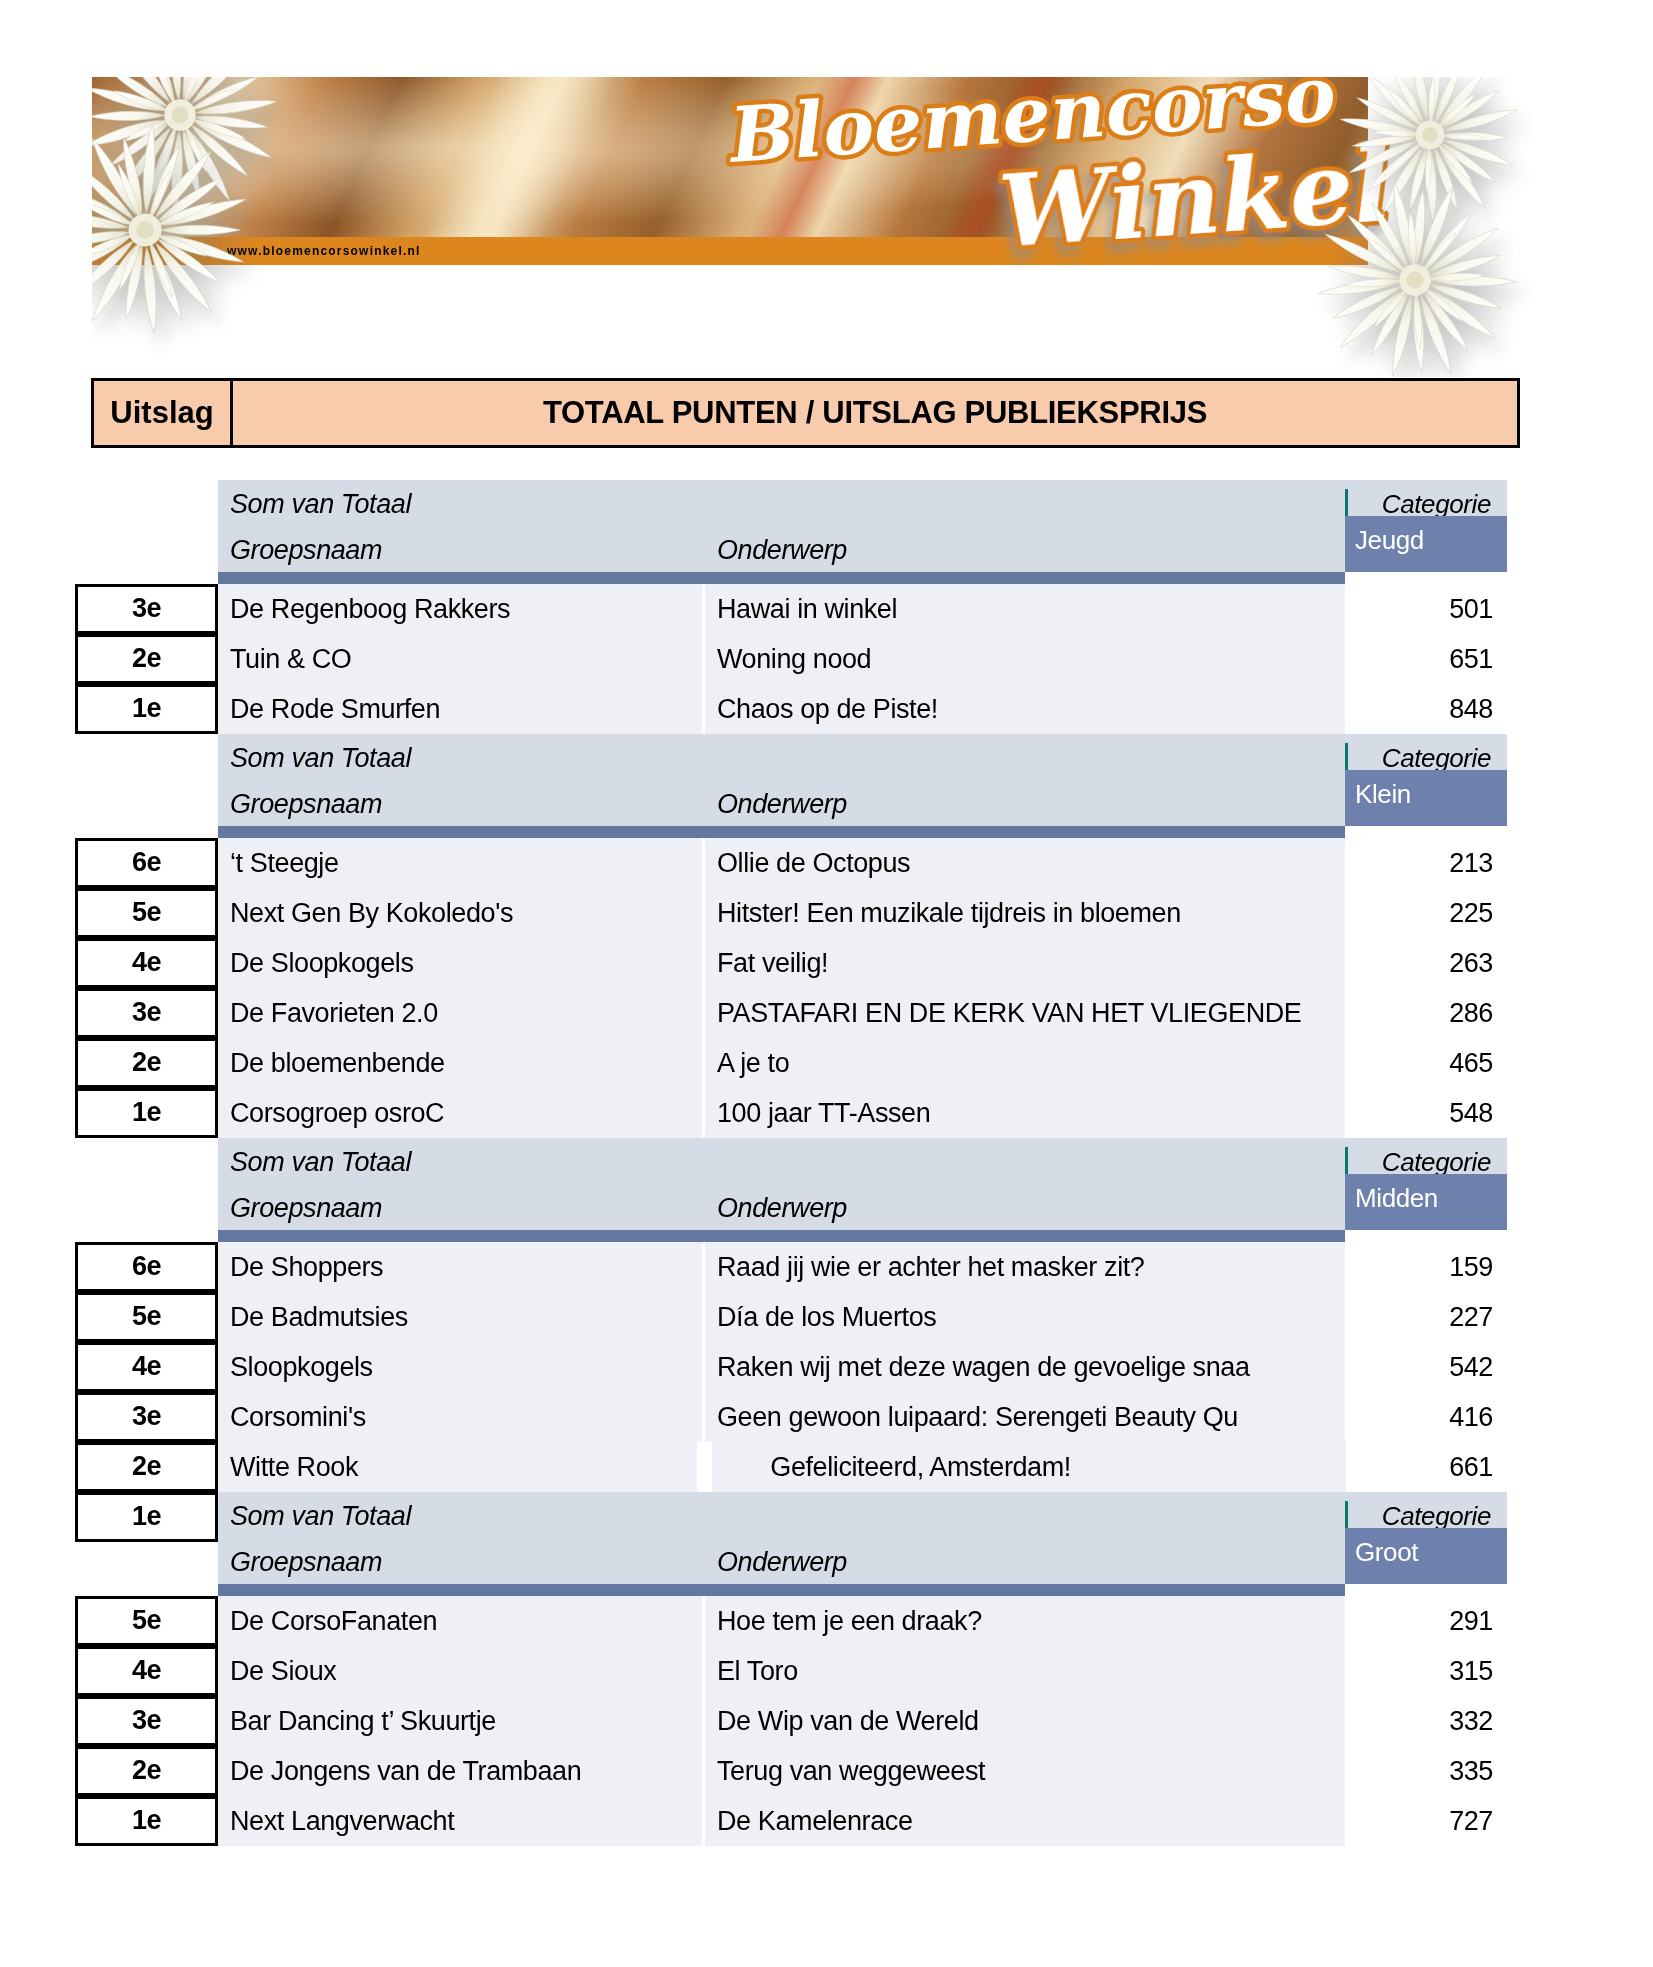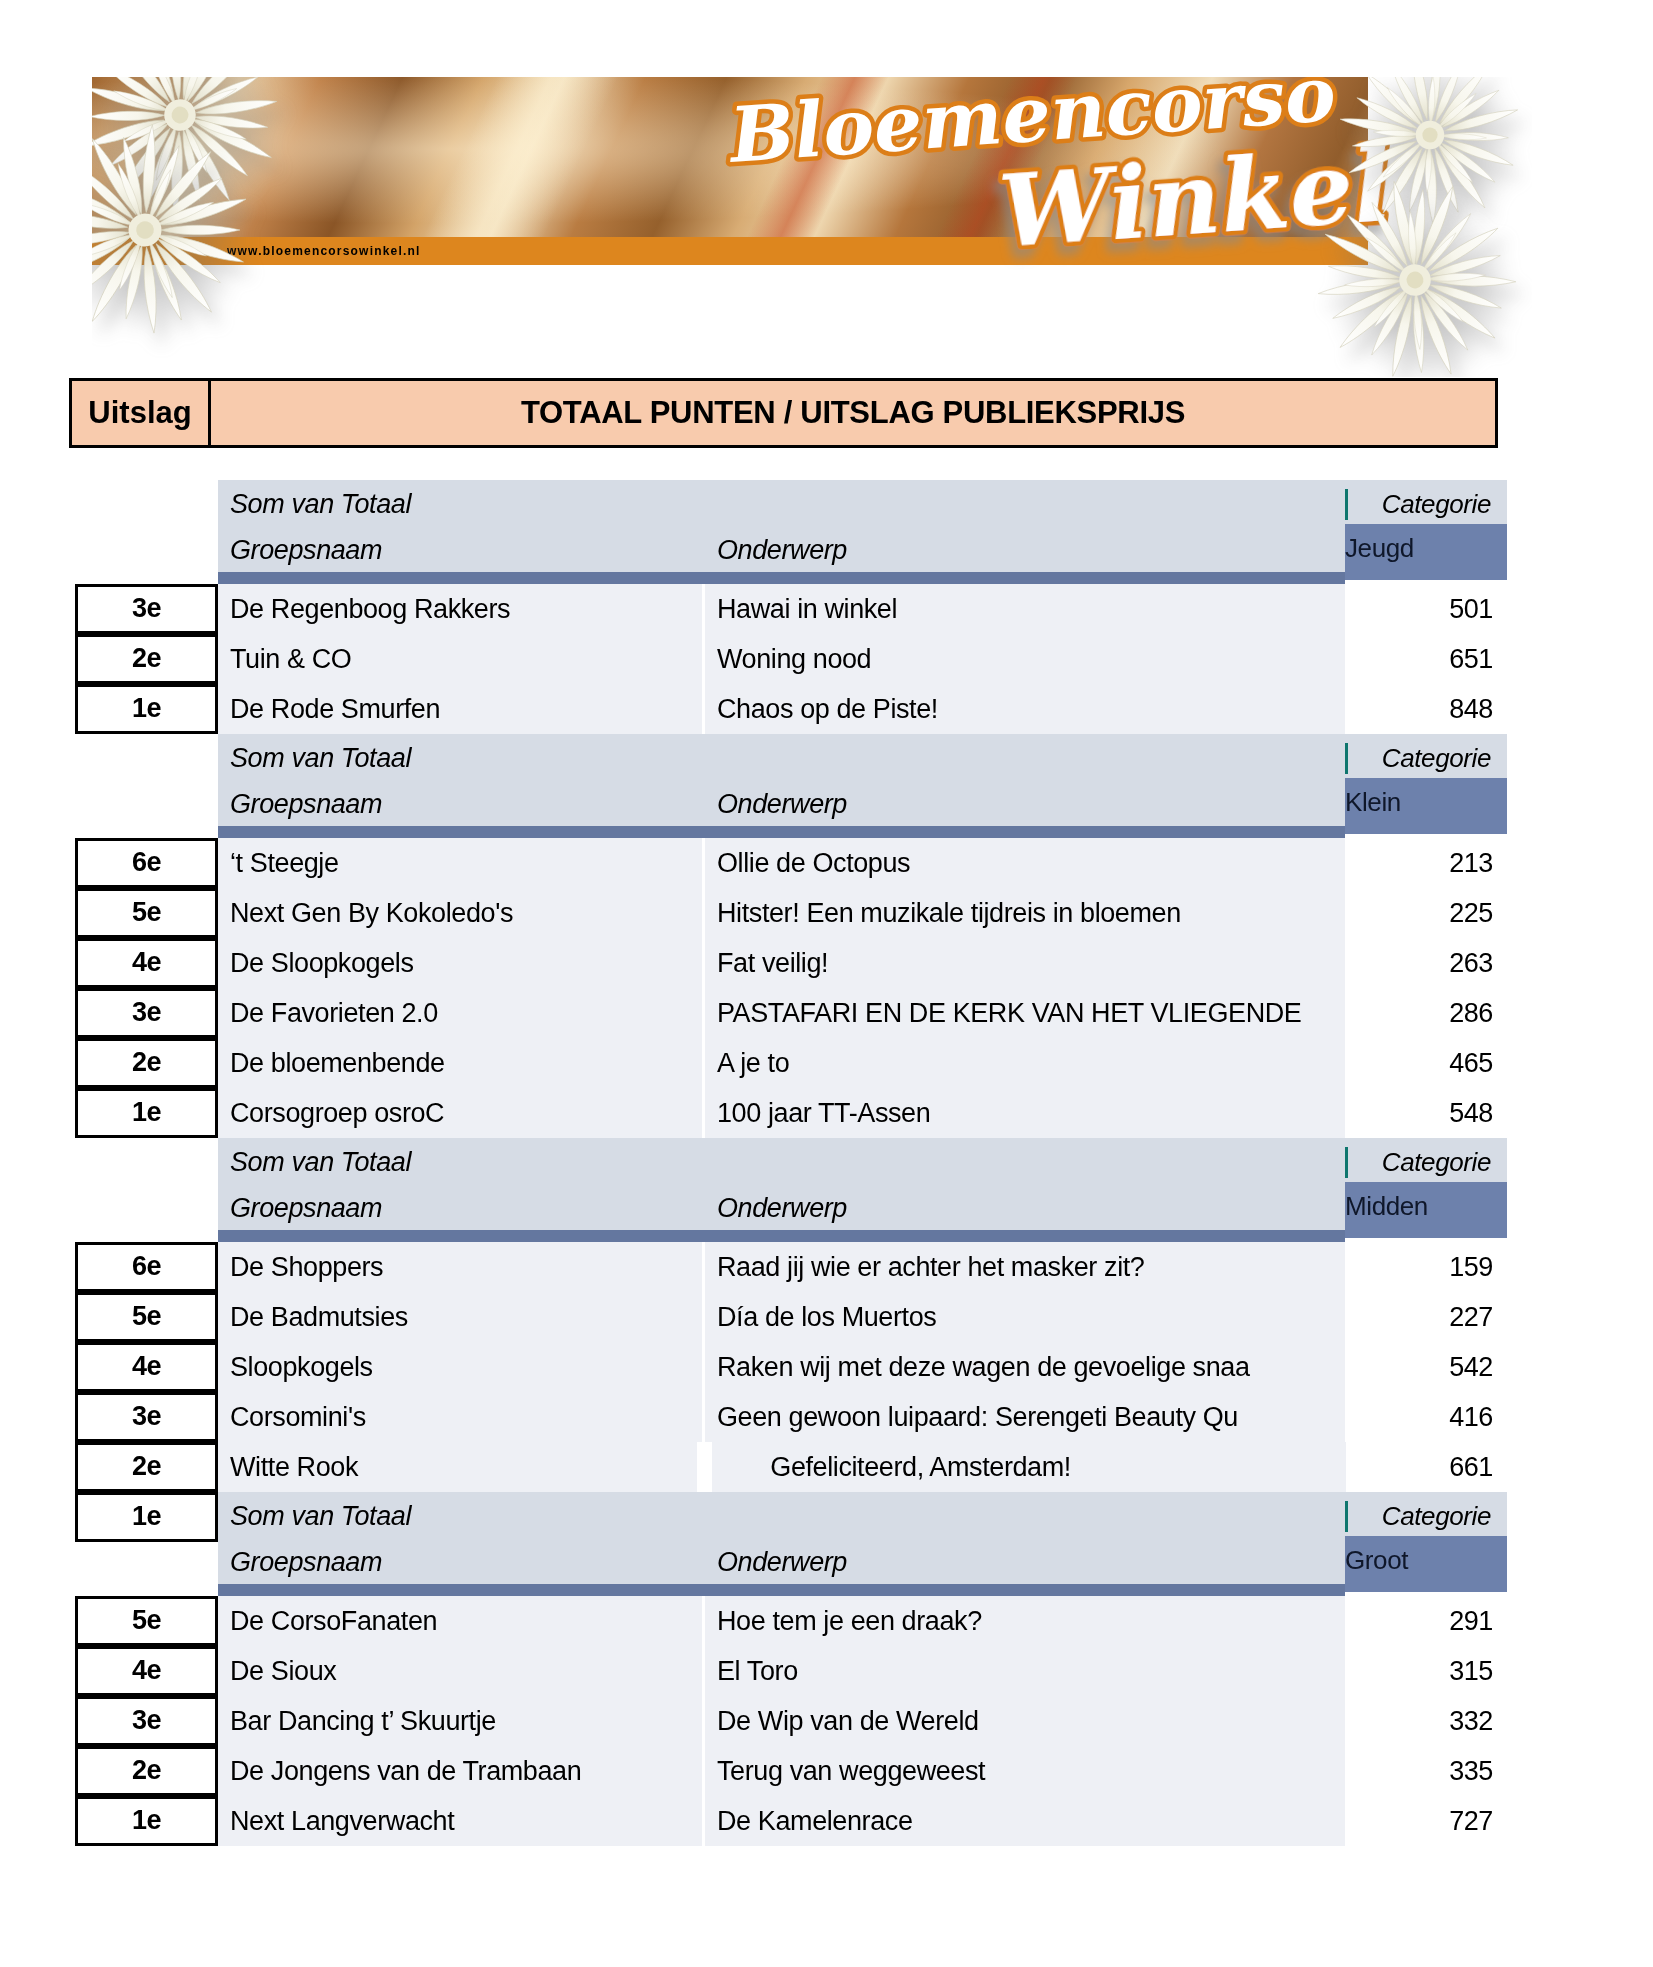--- a/index.html
+++ b/index.html
@@ -20,38 +20,38 @@
         #b27540 89%, #915d2c 95%, #c99355 100%);}
   .urlbar{position:absolute;left:0;top:160px;width:1276px;height:28px;background:#dd861e;}
   .urlbar span{display:block;padding-left:135px;line-height:28px;color:#000000;font-weight:bold;
     font-size:12px;letter-spacing:1.2px;}
   .logo-svg{position:absolute;left:615px;top:0;overflow:visible;}
   .logo-t{font-family:"DejaVu Serif",serif;font-weight:bold;font-style:italic;fill:#fff;
     stroke:#dc7e18;stroke-width:9px;paint-order:stroke;stroke-linejoin:round;}
   .flower{position:absolute;filter:drop-shadow(8px 12px 9px rgba(110,110,110,.45));}
 
   
-  .result-header{position:absolute;left:69px;top:378px;display:flex;}
+  .result-header{position:absolute;left:91px;top:378px;display:flex;}
   .rh-cell{box-sizing:border-box;border:3px solid #000;background:#f8cbad;height:70px;
     display:flex;align-items:center;justify-content:center;font-weight:bold;font-size:31px;}
   .rh-label{width:142px;}
   .rh-title{width:1290px;margin-left:-3px;letter-spacing:-0.3px;}
 
   
   .pivot{position:absolute;left:218px;top:480px;width:1289px;font-size:27px;letter-spacing:-0.4px;}
   .section{position:relative;}
   .b1{height:48px;background:#d6dce5;display:flex;align-items:center;font-style:italic;}
   .b1 .suml{padding-left:12px;flex:1 1 auto;}
   .b1 .catl{width:162px;border-left:3px solid #0f766e;box-sizing:border-box;text-align:right;
     padding-right:16px;font-size:26px;}
   .b2{height:44px;background:#d6dce5;position:relative;font-style:italic;}
   .b2 .gh{position:absolute;left:12px;top:0;line-height:44px;}
   .b2 .oh{position:absolute;left:499px;top:0;line-height:44px;}
-  .badge{position:absolute;right:0;top:44px;width:162px;height:56px;background:#6d81ac;
-    color:#0f172a;font-size:26px;line-height:48px;box-sizing:border-box;z-index:2;}
+  .badge{position:absolute;right:0;top:36px;width:162px;height:56px;background:#6d81ac;
+    color:#ffffff;font-size:26px;line-height:48px;padding-left:10px;box-sizing:border-box;z-index:2;}
   .bar{height:12px;width:1127px;background:#64779f;}
   .row{display:flex;height:50px;line-height:50px;}
   .c-g{width:487px;box-sizing:border-box;background:#eef0f5;padding-left:12px;
     border-right:3px solid #fff;white-space:nowrap;overflow:hidden;}
   .c-s{width:640px;box-sizing:border-box;background:#eef0f5;padding-left:12px;
     white-space:nowrap;overflow:hidden;}
   .c-s.ind{padding-left:58px;margin-left:12px;}
   .c-p{width:162px;box-sizing:border-box;background:#fff;text-align:right;padding-right:14px;}
   .ranks{position:absolute;left:-143px;width:143px;top:104px;}
   .rankbox{box-sizing:border-box;height:50px;border:3px solid #000;background:#fff;

